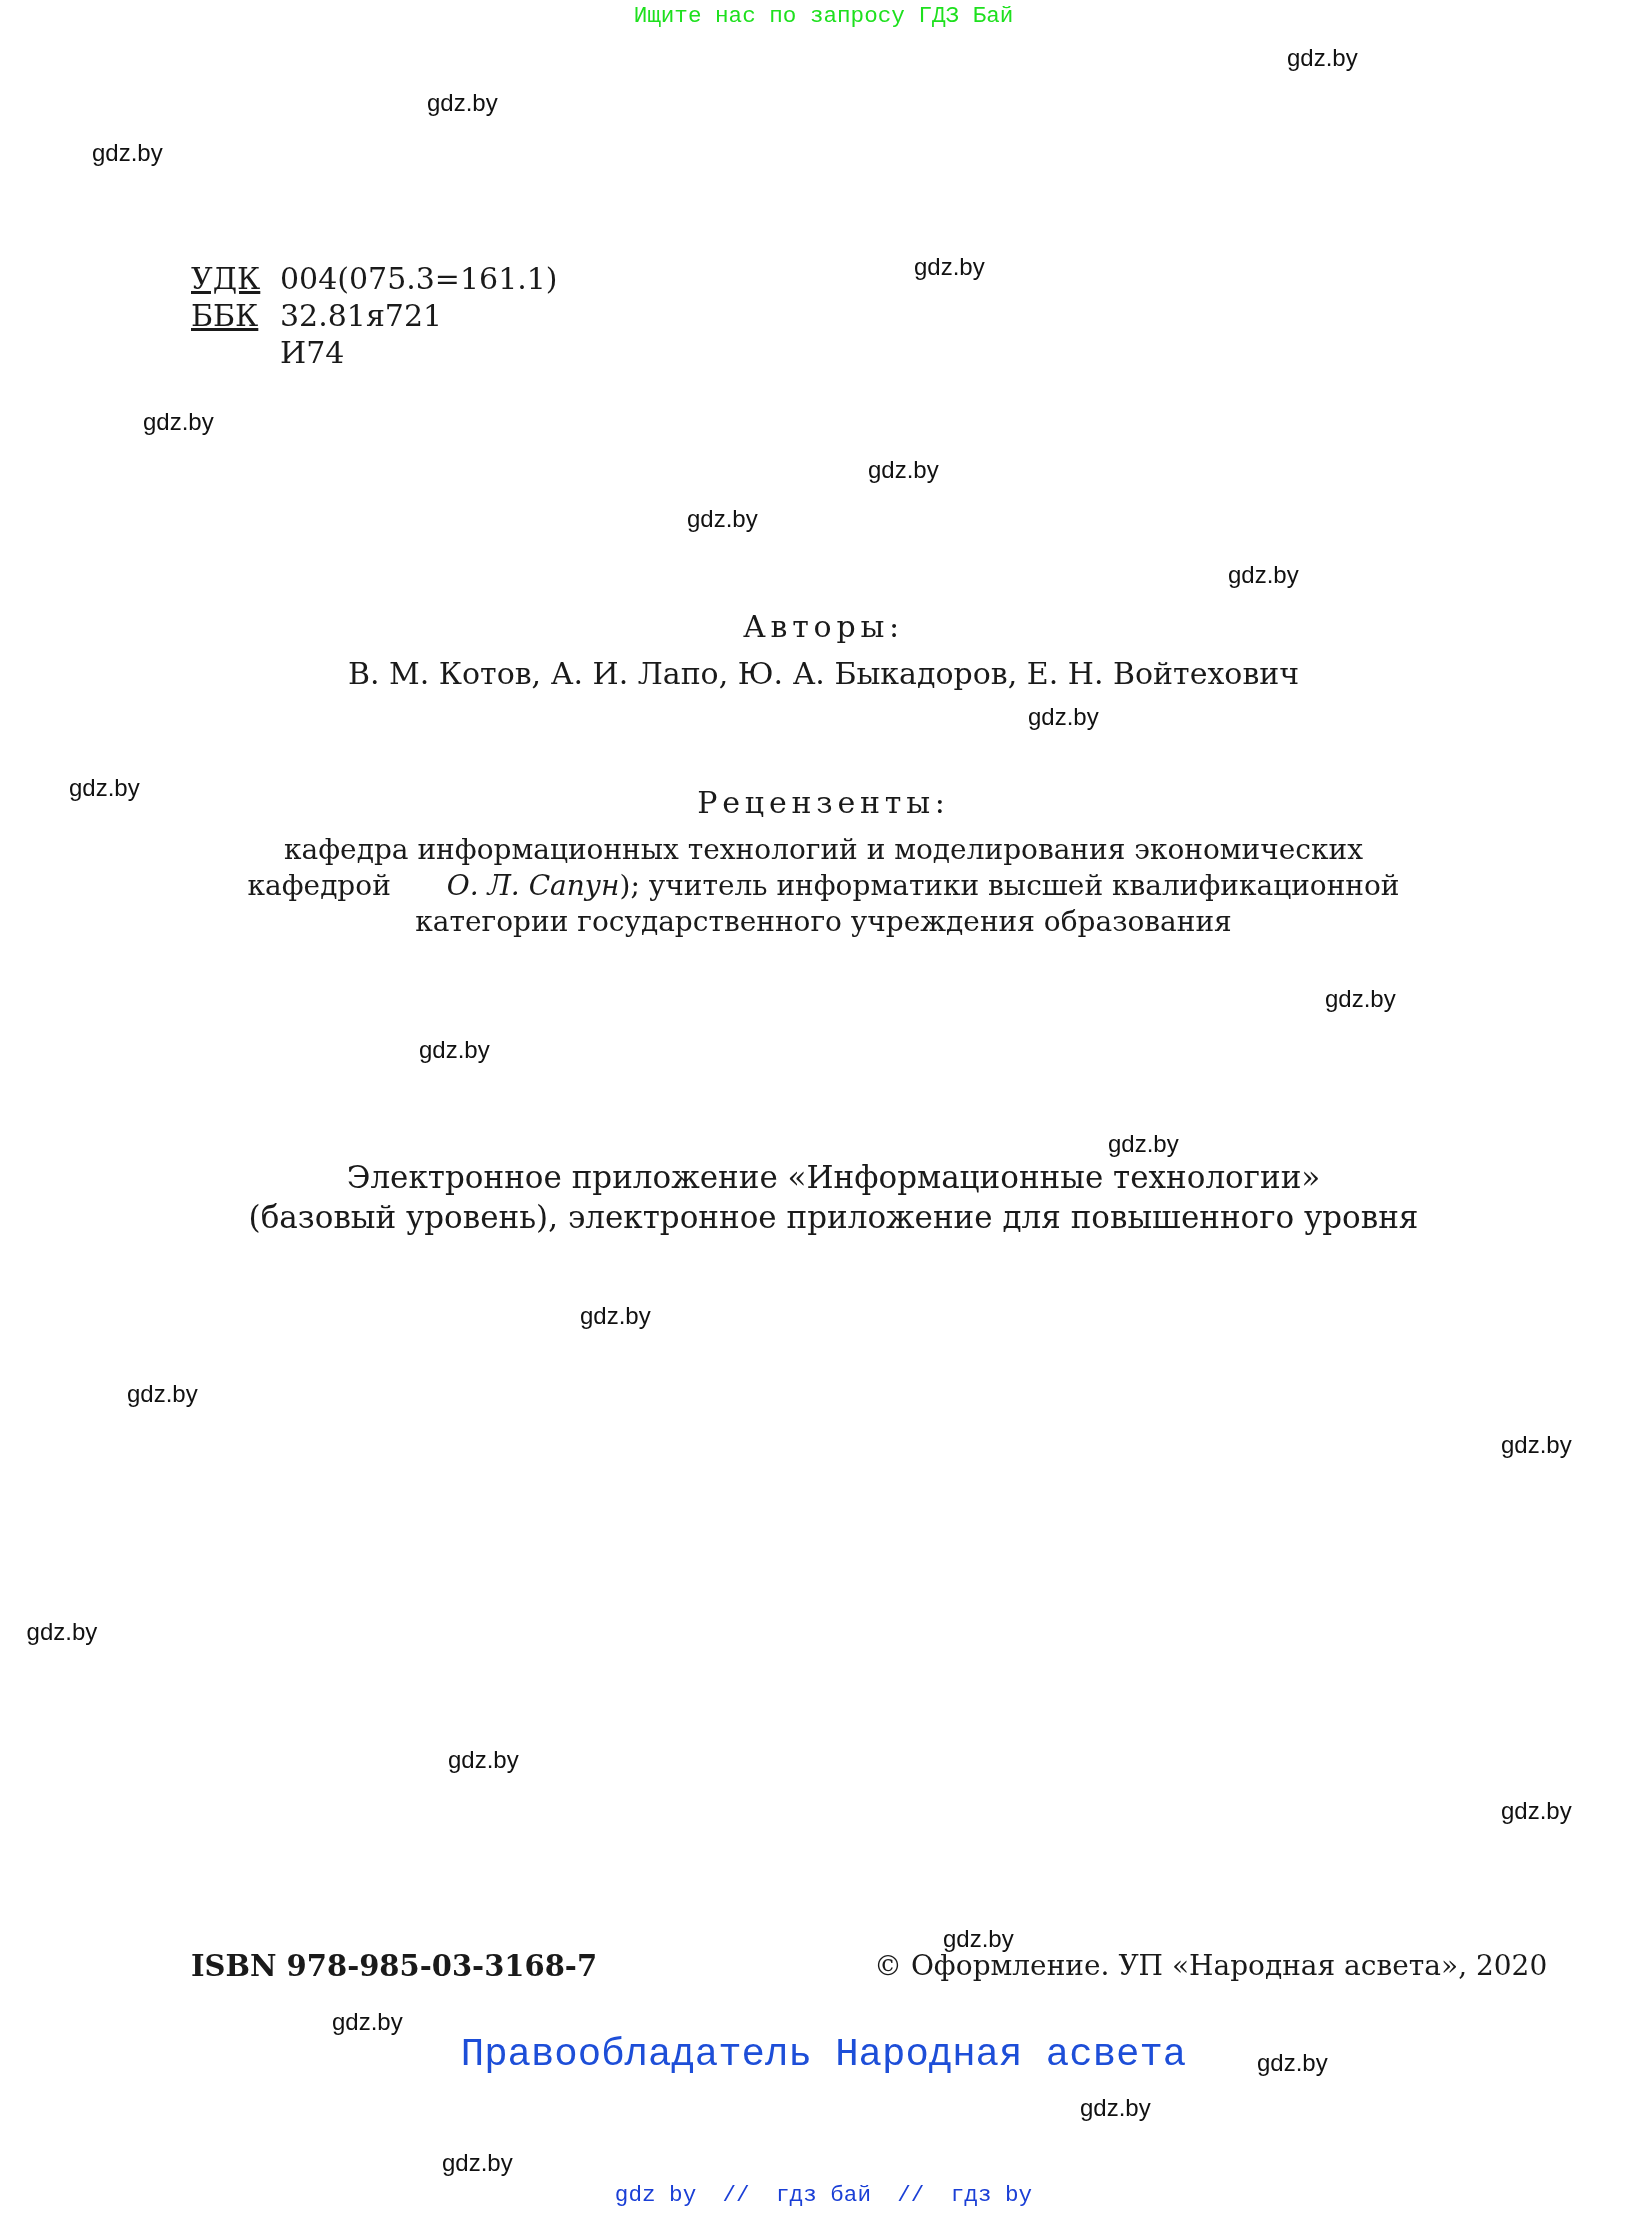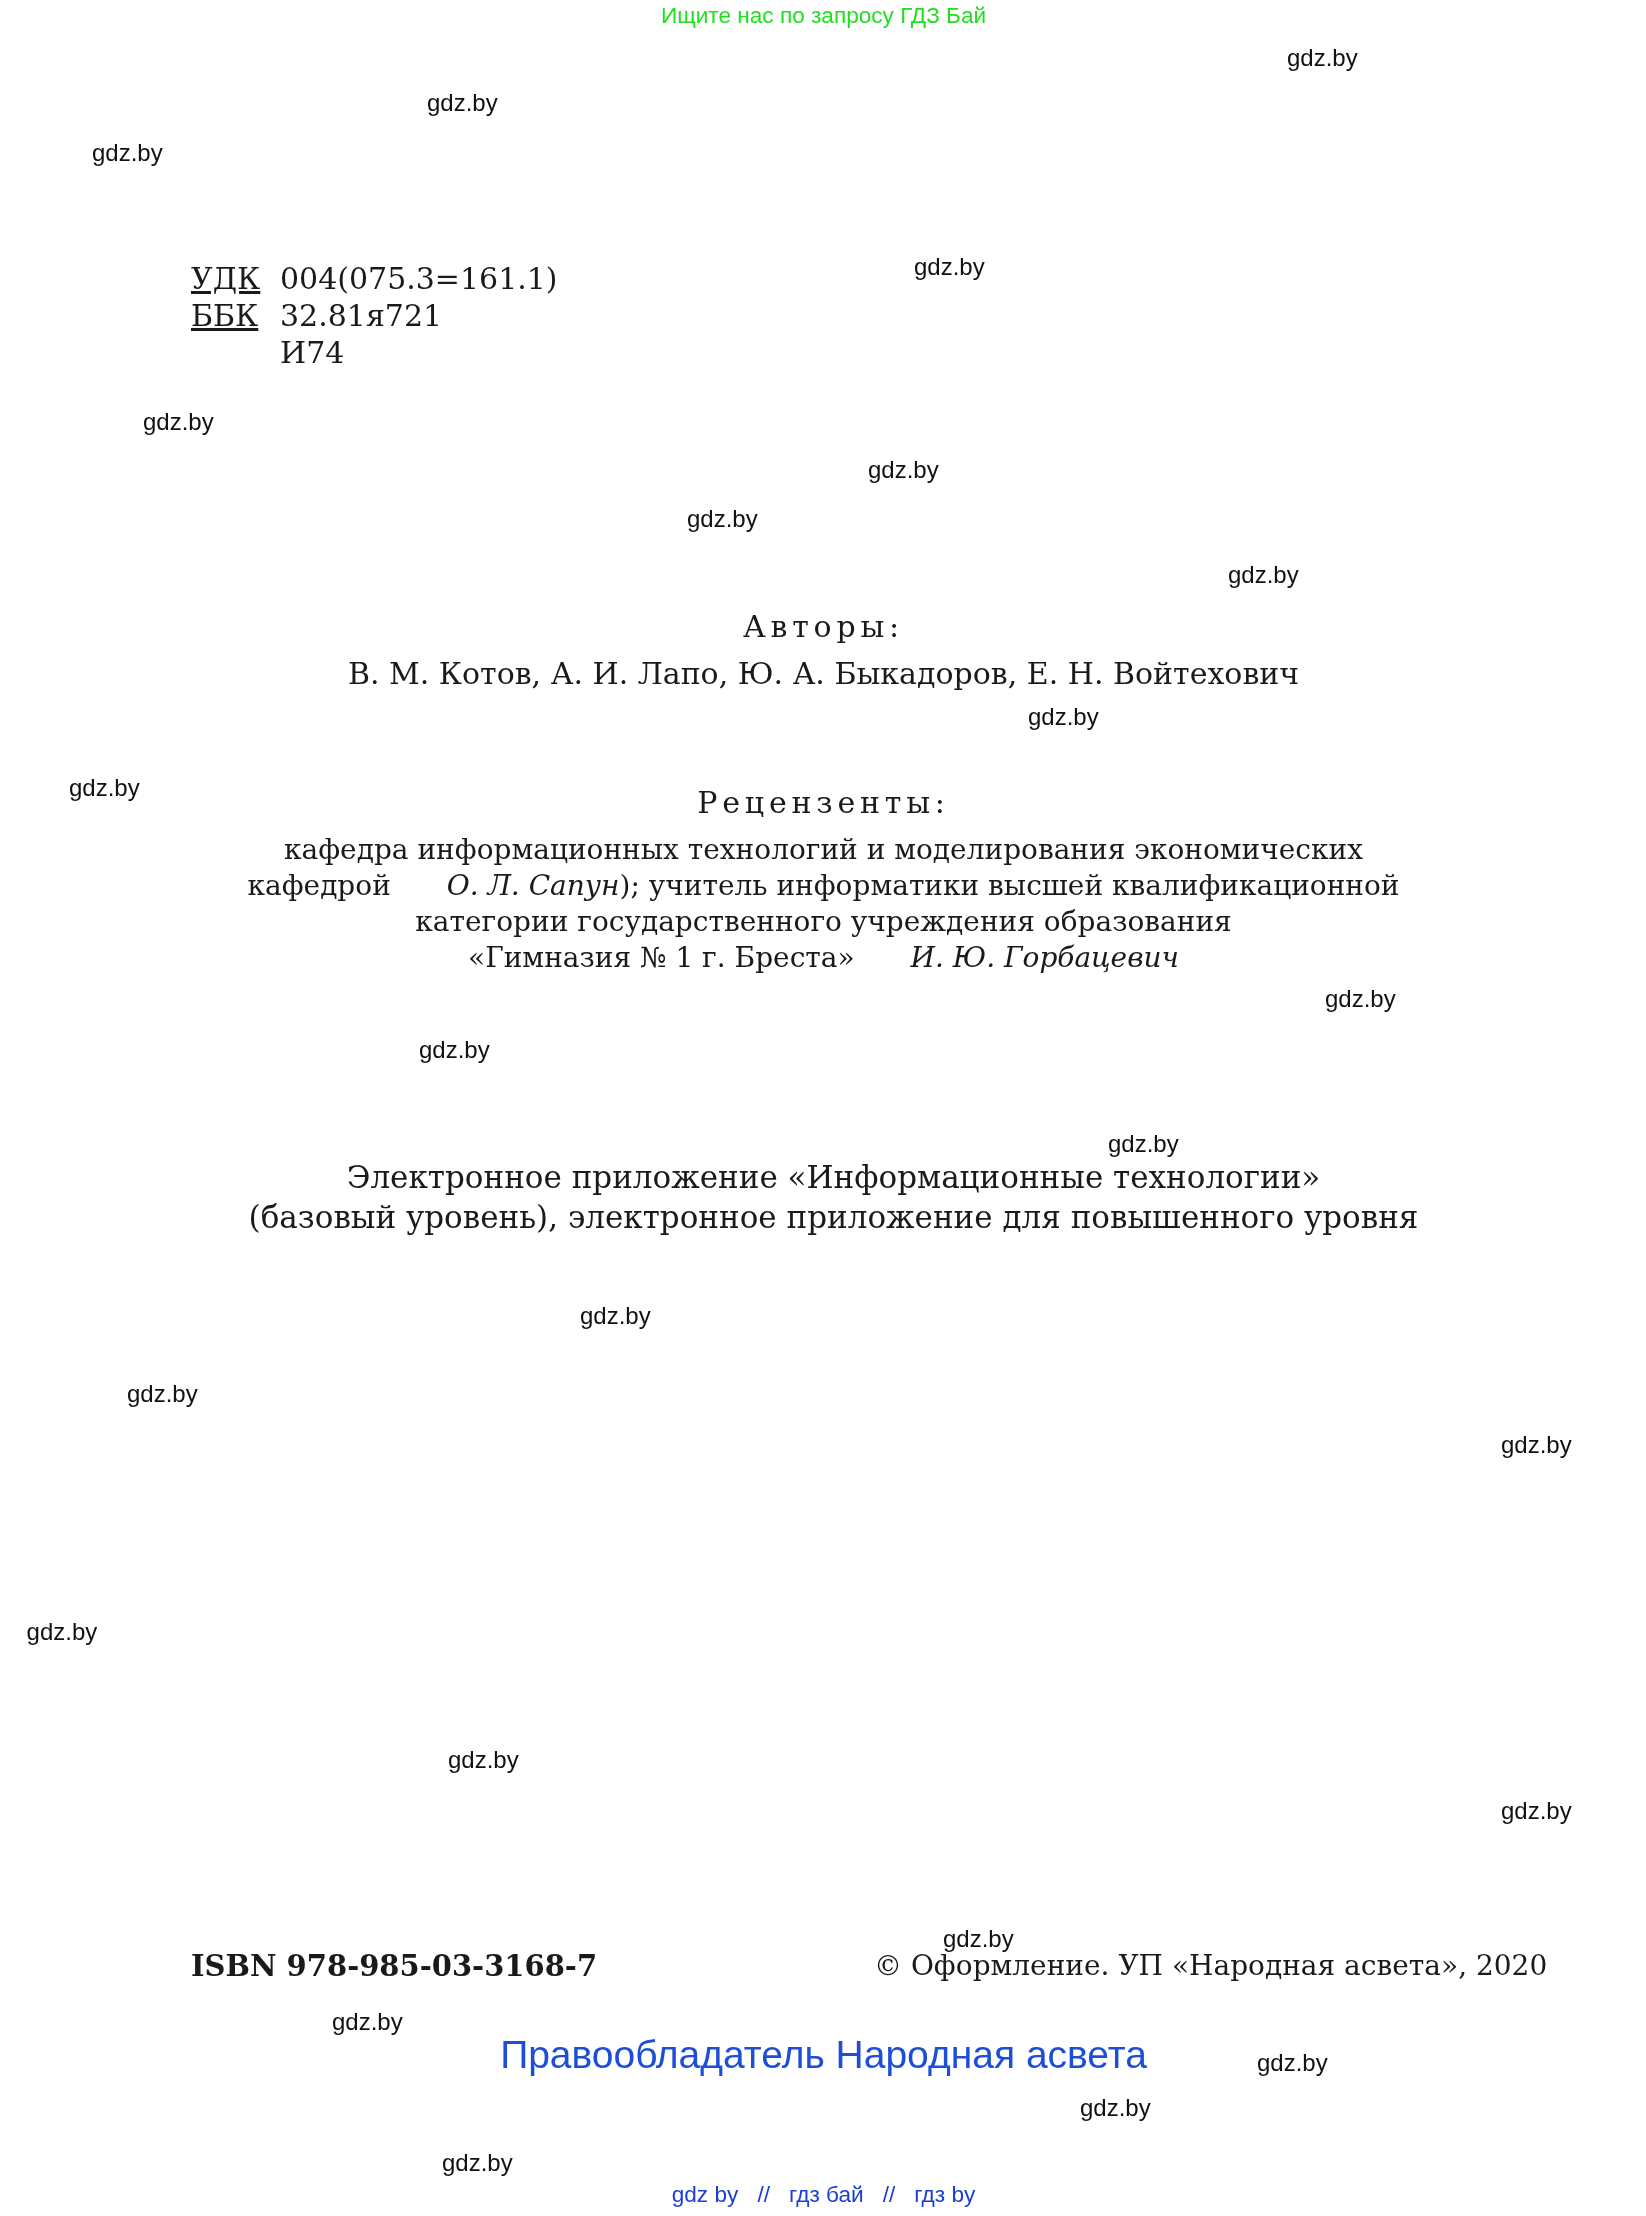--- a/index.html
+++ b/index.html
@@ -1,18 +1,18 @@
 <!DOCTYPE html>
 <html style="font-size:13px"><head>
 <meta charset="utf-8">
 <style>
   html, body { margin: 0; padding: 0; background: #ffffff; }
   body { width: 1647px; height: 2216px; position: relative; overflow: hidden; }
   .serif { font-family: "DejaVu Serif", "Liberation Serif", serif; color: #1a1a1a; }
-  .sans { font-family: Liberation Sans, sans-serif; }
+  .sans { font-family: Liberation Mono, monospace; }
   .abs { position: absolute; white-space: nowrap; }
   .top-banner { left: 0; right: 0; top: 3.2px; text-align: center; font-size: 22.6px; color: #1ee01e; }
   .wm { font-family: "Liberation Sans", sans-serif; font-size: 24px; color: #111; }
   .biblio { left: 191px; top: 260px; font-size: 30px; line-height: 37px; }
   .biblio .row { display: flex; }
   .biblio .k { width: 89px; text-decoration: underline; }
   .center-block { left: 0; right: 0; text-align: center; }
   .spaced { letter-spacing: 4.8px; font-size: 30px; }
   .authors { font-size: 30px; }
   .reviewers { font-size: 28px; line-height: 36px; }
@@ -45,21 +45,20 @@
 </div>
 
 <div class="abs serif center-block spaced" style="top:609px;">Авторы:</div>
 <div class="abs serif center-block authors" style="top:656px;">В. М. Котов, А. И. Лапо, Ю. А. Быкадоров, Е. Н. Войтехович</div>
 
 <div class="abs serif center-block spaced" style="top:785px;">Рецензенты:</div>
 <div class="abs serif center-block reviewers" style="top:832px;">
   <div>кафедра информационных технологий и моделирования экономических</div>
   <div><span>кафедрой </span><i>О. Л. Сапун</i><span>); учитель информатики высшей квалификационной</span></div>
   <div>категории государственного учреждения образования</div>
-  <div><span>«Гимназия № 1 г. Бреста» </span><i>И. Ю. Горбацевич</i></div>
 </div>
 
 <div class="abs serif center-block eapp" style="top:1157px;">
   <div>Электронное приложение «Информационные технологии»</div>
   <div>(базовый уровень), электронное приложение для повышенного уровня</div>
 </div>
 
 <div class="abs serif isbn">ISBN 978-985-03-3168-7</div>
 <div class="abs serif copyright">© Оформление. УП «Народная асвета», 2020</div>
 

